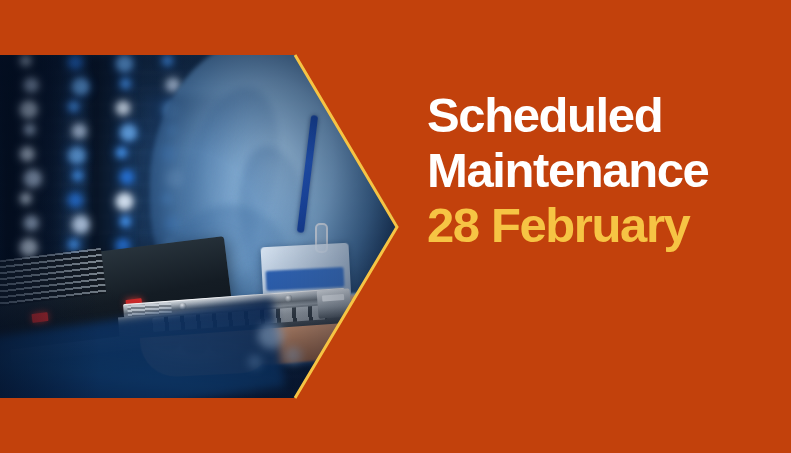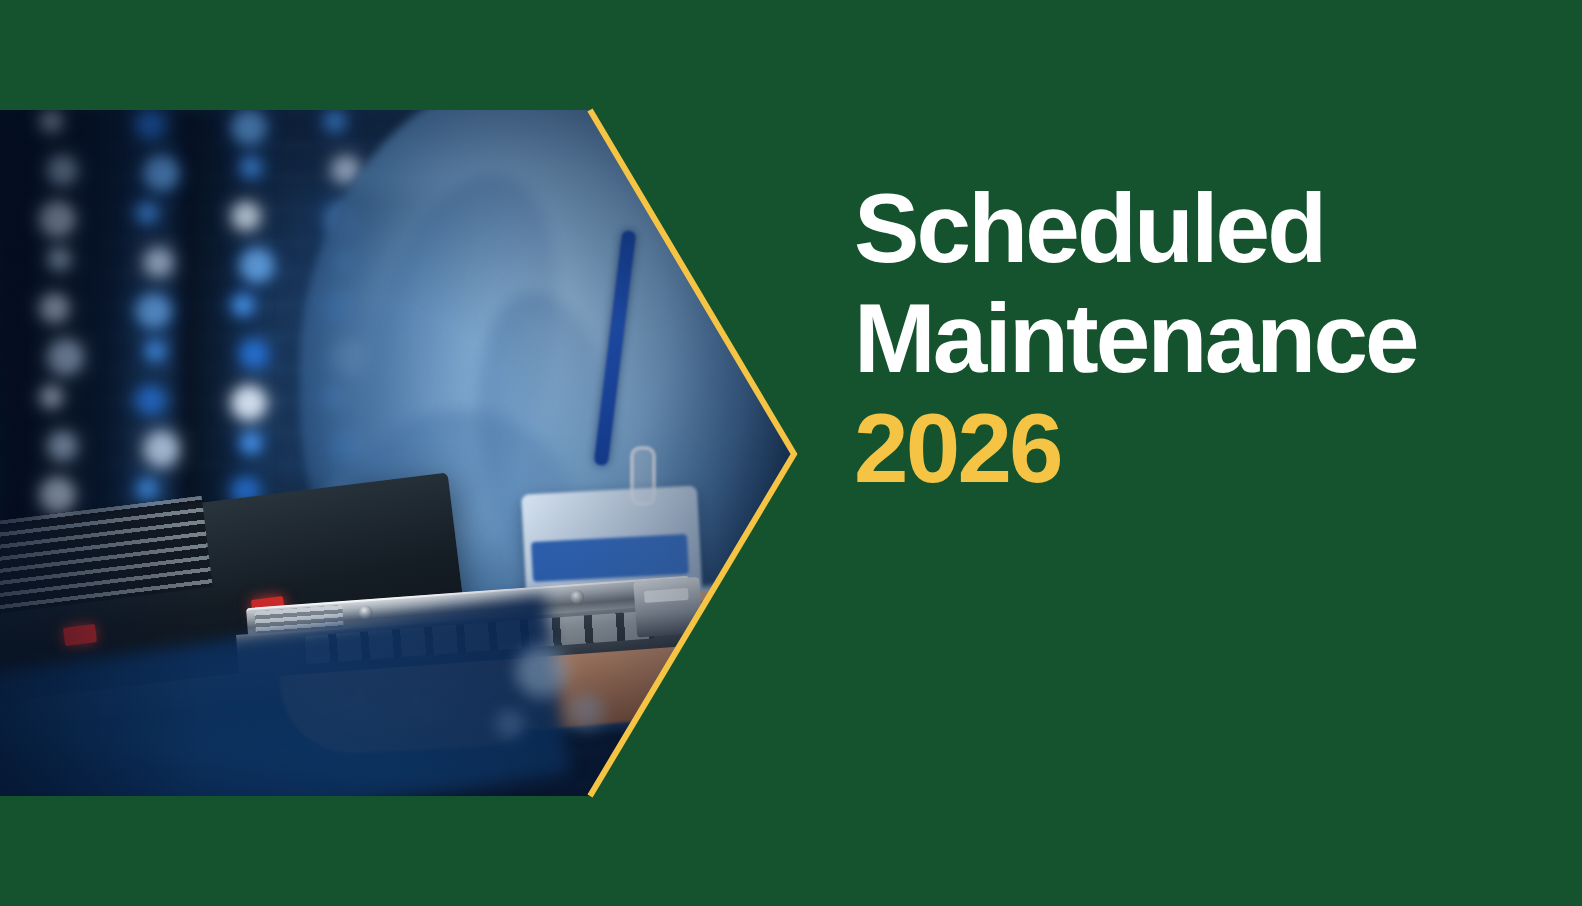--- a/index.html
+++ b/index.html
@@ -4,21 +4,21 @@
 <style>
   html, body {
     margin: 0;
     padding: 0;
     background: #04295a;
   }
   #banner {
     position: relative;
     width: 791px;
     height: 453px;
-    background: #14532d;
+    background: #c2410c;
     overflow: hidden;
     font-family: "Liberation Sans", sans-serif;
   }
 
   
   .photo-panel {
     position: absolute;
     left: 0;
     top: 55px;
     width: 398px;
@@ -481,16 +481,16 @@
     <div class="photo-vignette"></div>
   </div>
 
   <svg class="chevron-stroke" viewBox="0 0 410 355">
     <polyline id="chevron-line" points="295,5 397,177 295,348" fill="none" stroke="#f6c444" stroke-width="3" stroke-linejoin="miter"></polyline>
   </svg>
 
   <div class="text-block">
     <p class="headline">Scheduled</p>
     <p class="headline">Maintenance</p>
-    <p class="headline accent">2026</p>
+    <p class="headline accent">28 February</p>
   </div>
 
 </div>
 
 </body></html>

